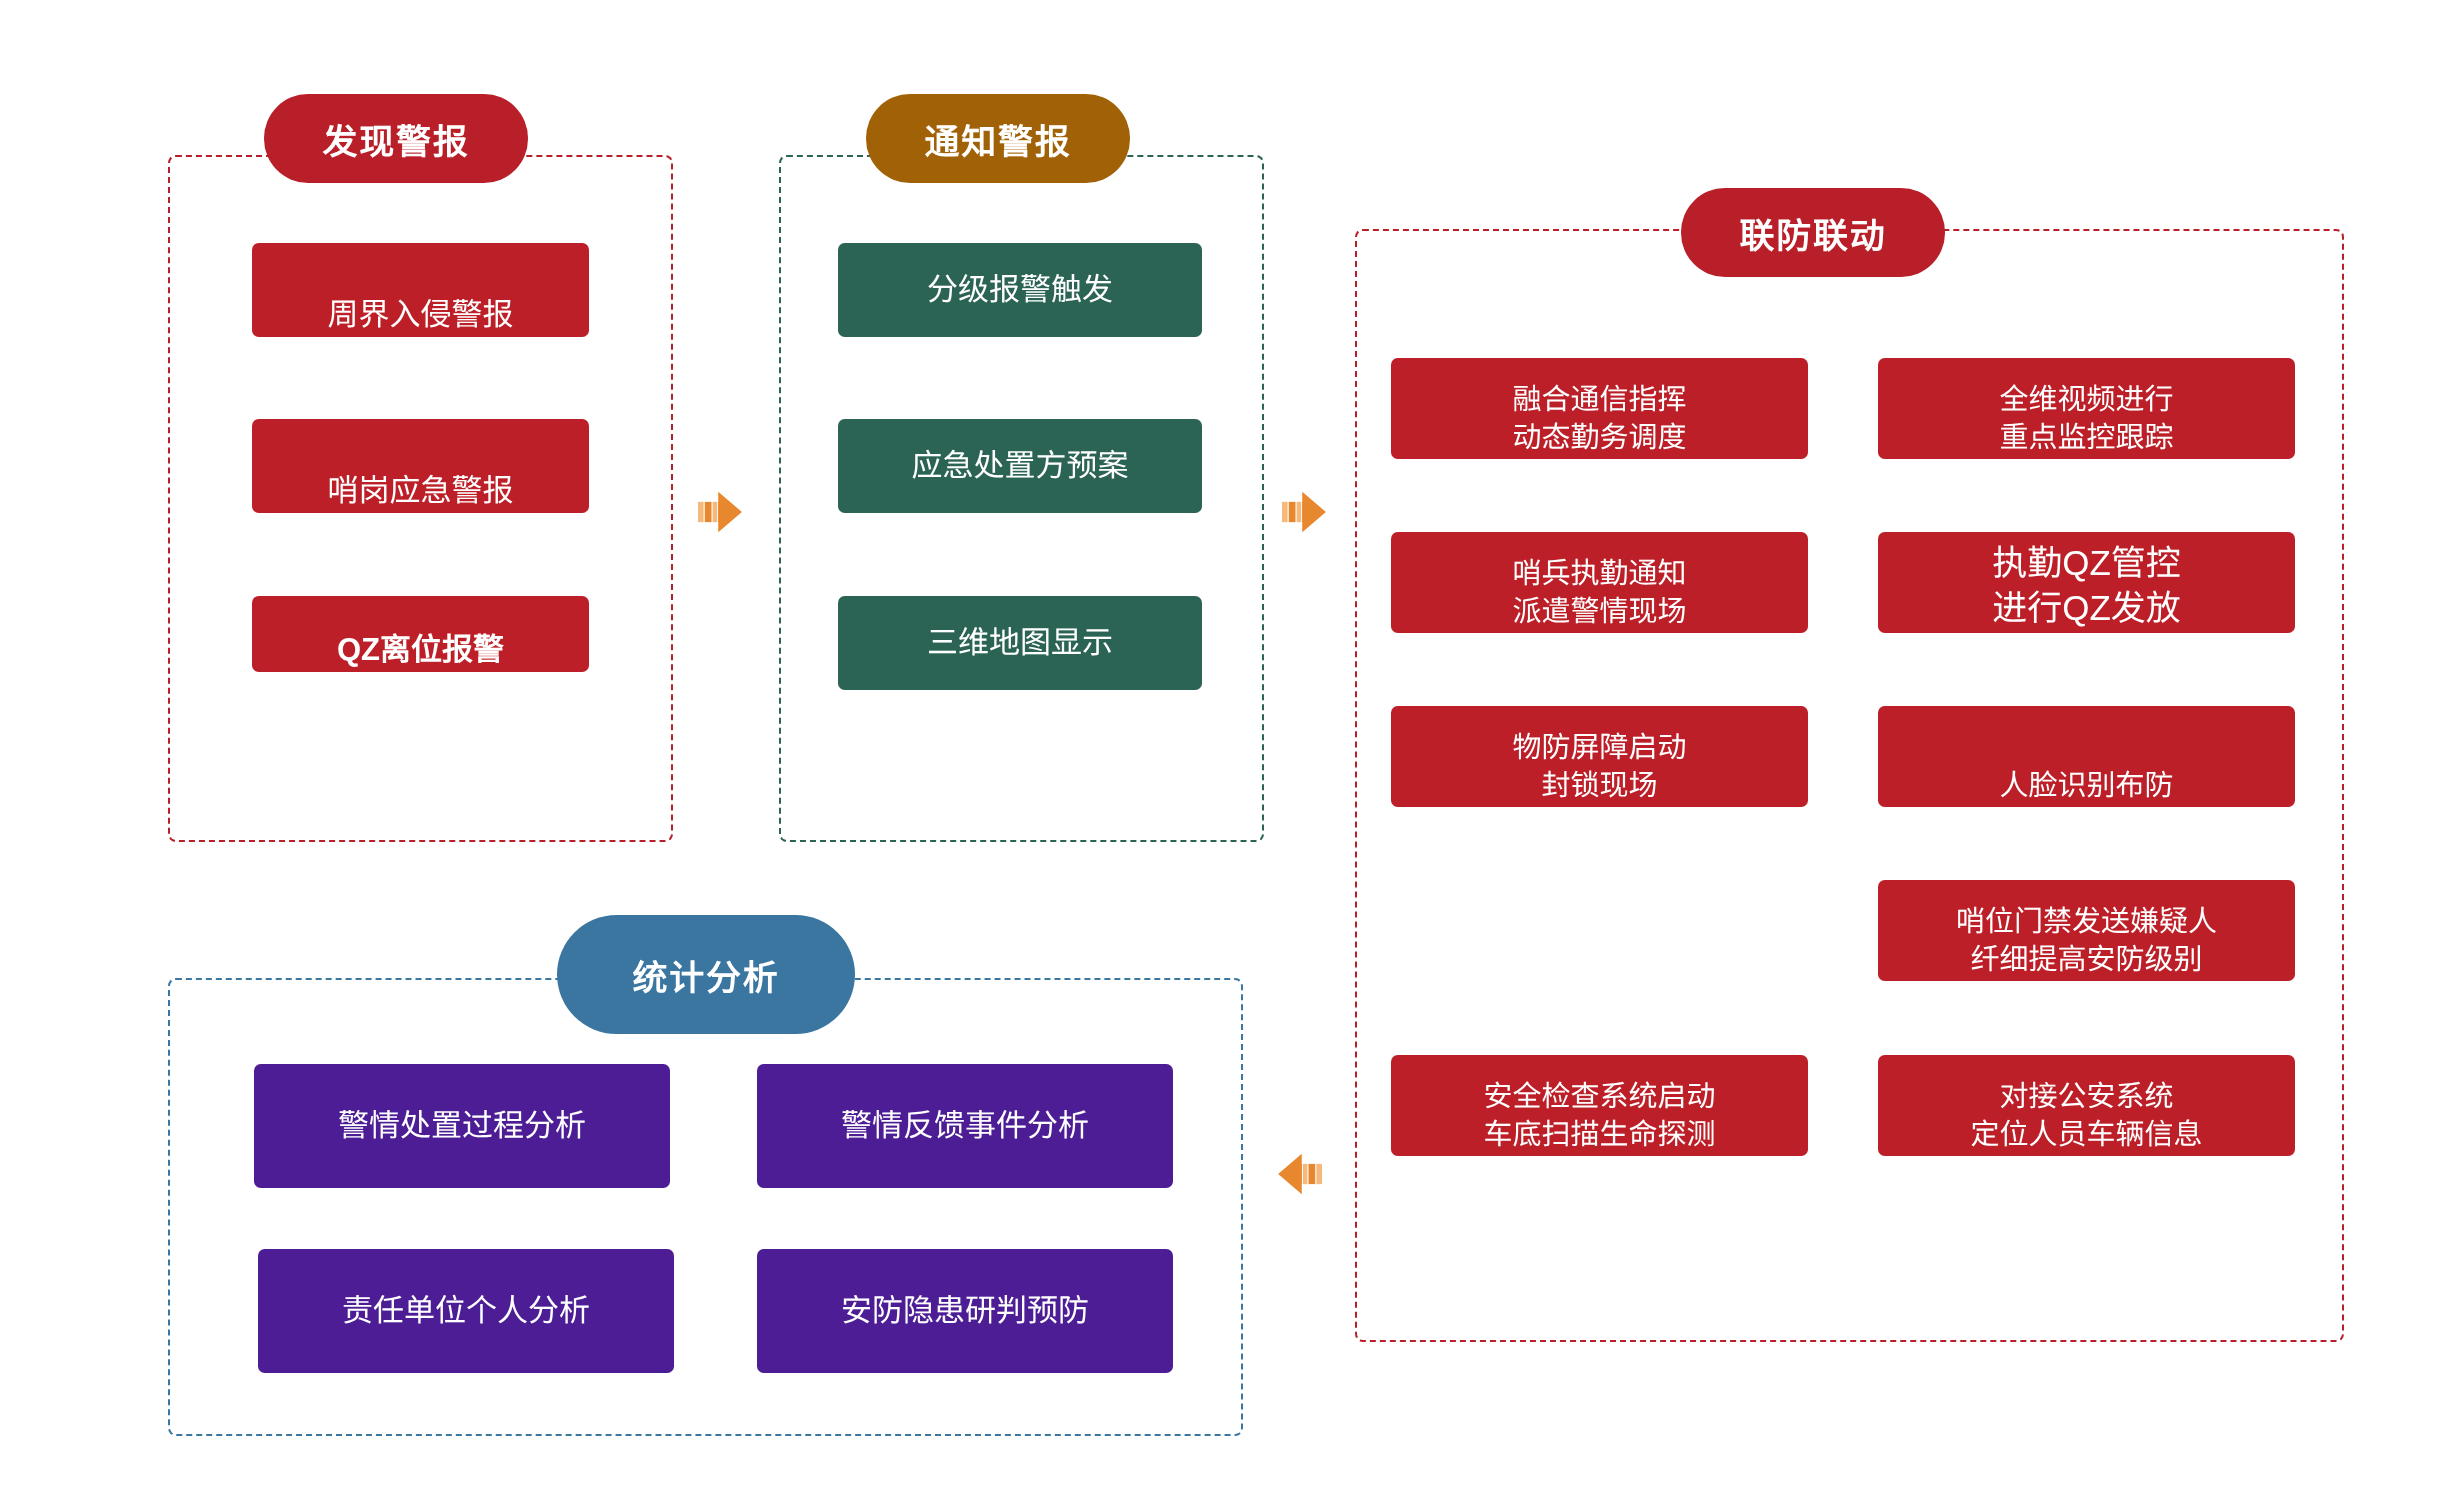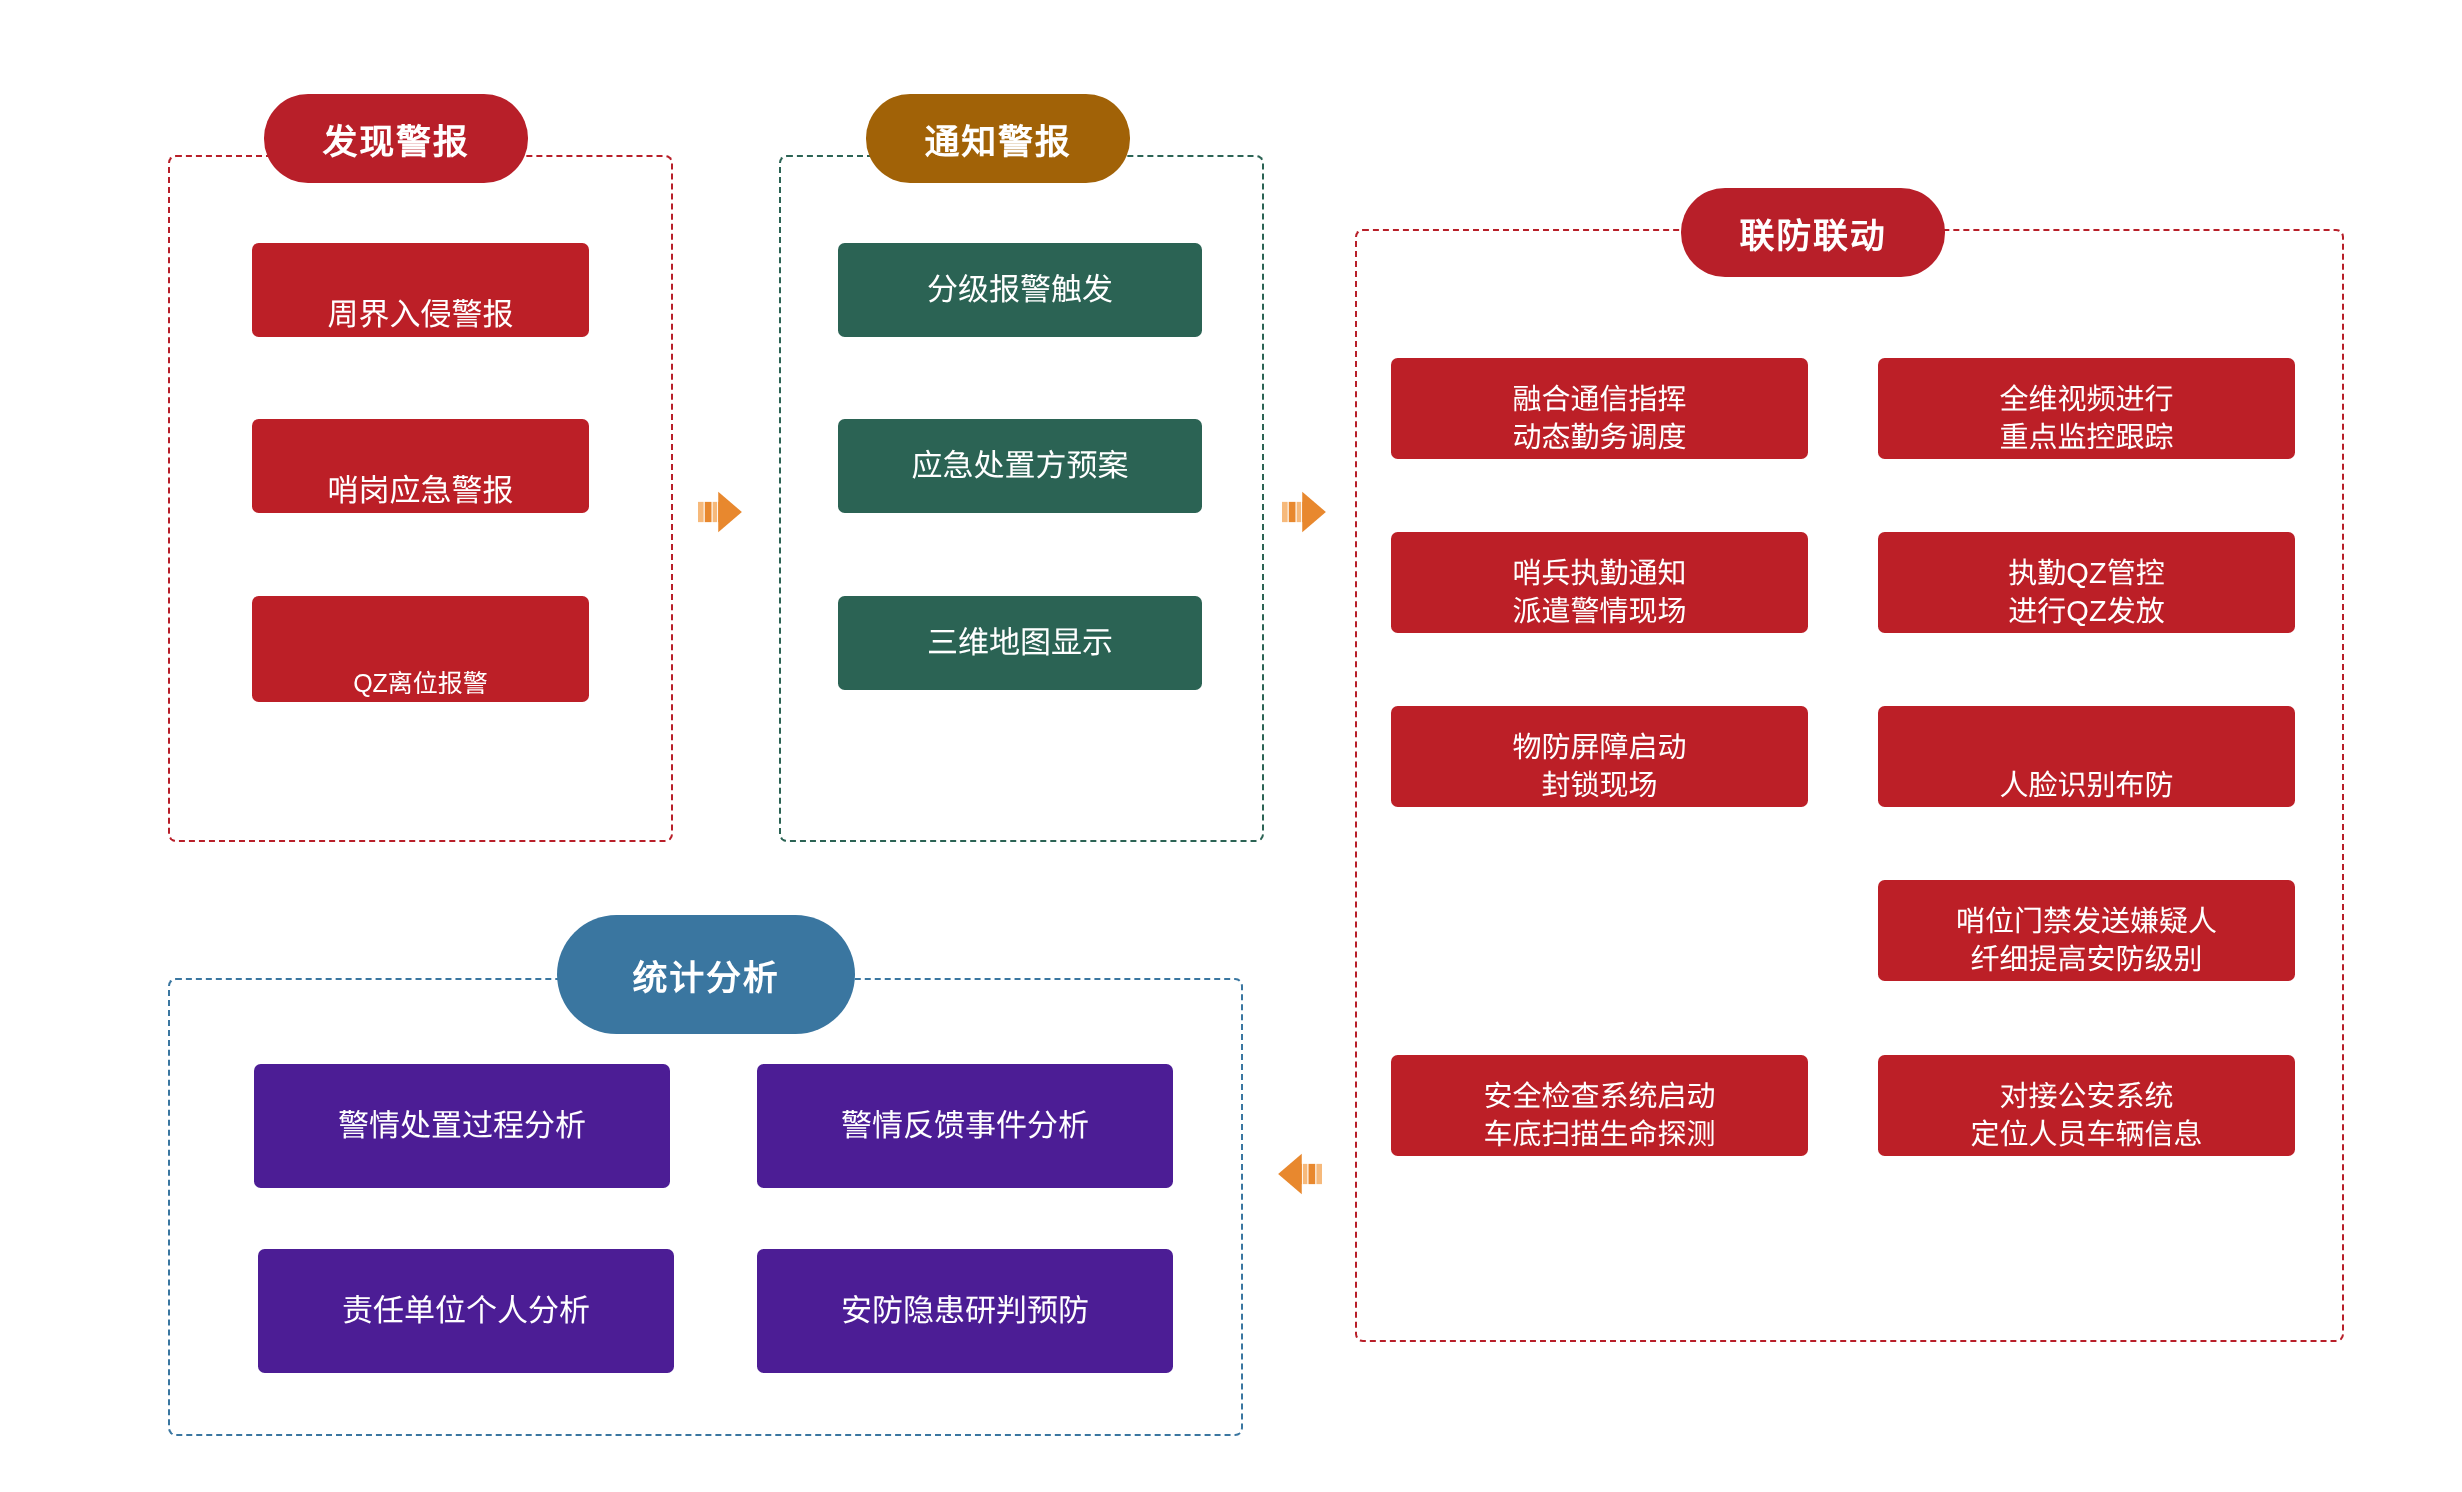--- a/index.html
+++ b/index.html
@@ -82,21 +82,21 @@
   <div class="pill red" style="left:264px; top:94px; width:264px; height:89px; border-radius:44px; font-size:35px;">
     <span>发现警报</span>
   </div>
 
   <div class="item red" style="left:252px; top:243px; width:337px; height:94px; font-size:31px;">
     <span>周界入侵警报</span>
   </div>
   <div class="item red" style="left:252px; top:419px; width:337px; height:94px; font-size:31px;">
     <span>哨岗应急警报</span>
   </div>
-  <div class="item red" style="left:252px; top:596px; width:337px; height:106px; font-size:25px;">
+  <div class="item red" style="left:252px; top:596px; width:337px; height:76px; font-size:31px;font-weight:bold;">
     <span>QZ离位报警</span>
   </div>
 
   <div class="arrow" style="left:698px; top:485px; width:54px; height:54px;">
     <svg width="54" height="54" viewBox="0 0 96 96" aria-hidden="true">
       <rect x="0" y="30" width="10" height="36" fill="#F6B97B"></rect>
       <rect x="12" y="30" width="12" height="36" fill="#E8882E"></rect>
       <rect x="26" y="30" width="8" height="36" fill="#F6B97B"></rect>
       <path d="M36 12 L78 48 L36 84 L36 66 L36 30 Z" fill="#E8882E"></path>
       <rect x="36" y="30" width="20" height="36" fill="#E8882E"></rect>
@@ -159,21 +159,21 @@
       <span class="ln">车底扫描生命探测</span>
     </span>
   </div>
 
   <div class="item red" style="left:1878px; top:358px; width:417px; height:101px; font-size:29px;">
     <span>
       <span class="ln">全维视频进行</span>
       <span class="ln">重点监控跟踪</span>
     </span>
   </div>
-  <div class="item red" style="left:1878px; top:532px; width:417px; height:101px; font-size:29px;">
+  <div class="item red" style="left:1878px; top:532px; width:417px; height:101px; font-size:35px;">
     <span>
       <span class="ln">执勤QZ管控</span>
       <span class="ln">进行QZ发放</span>
     </span>
   </div>
   <div class="item red" style="left:1878px; top:706px; width:417px; height:101px; font-size:29px;">
     <span>
       <span class="ln">人脸识别布防</span>
     </span>
   </div>

